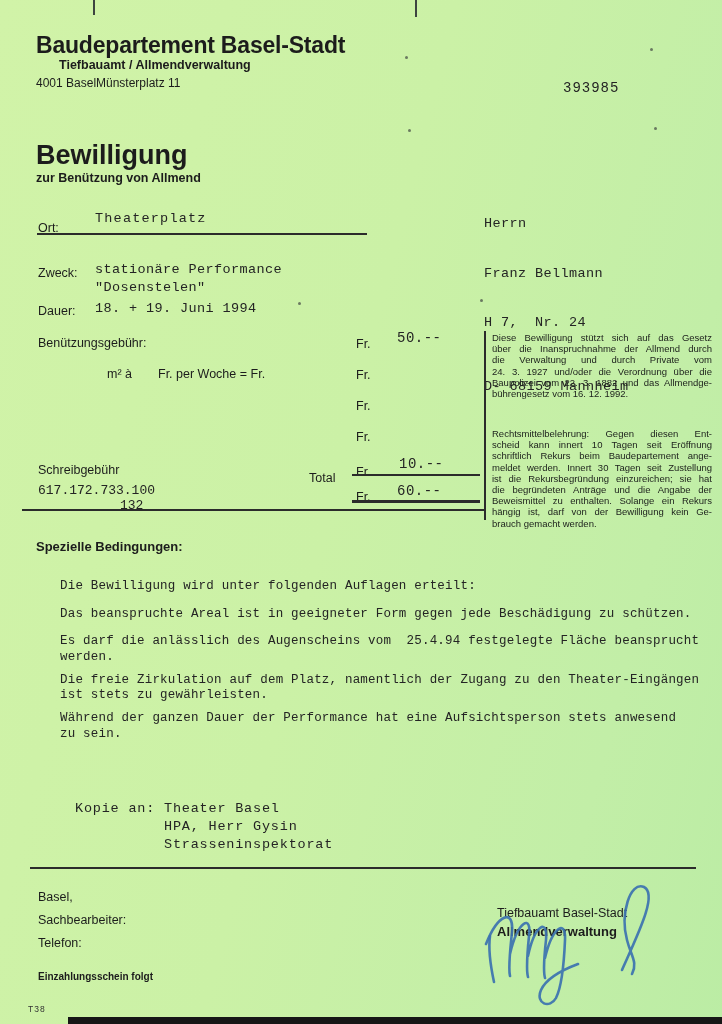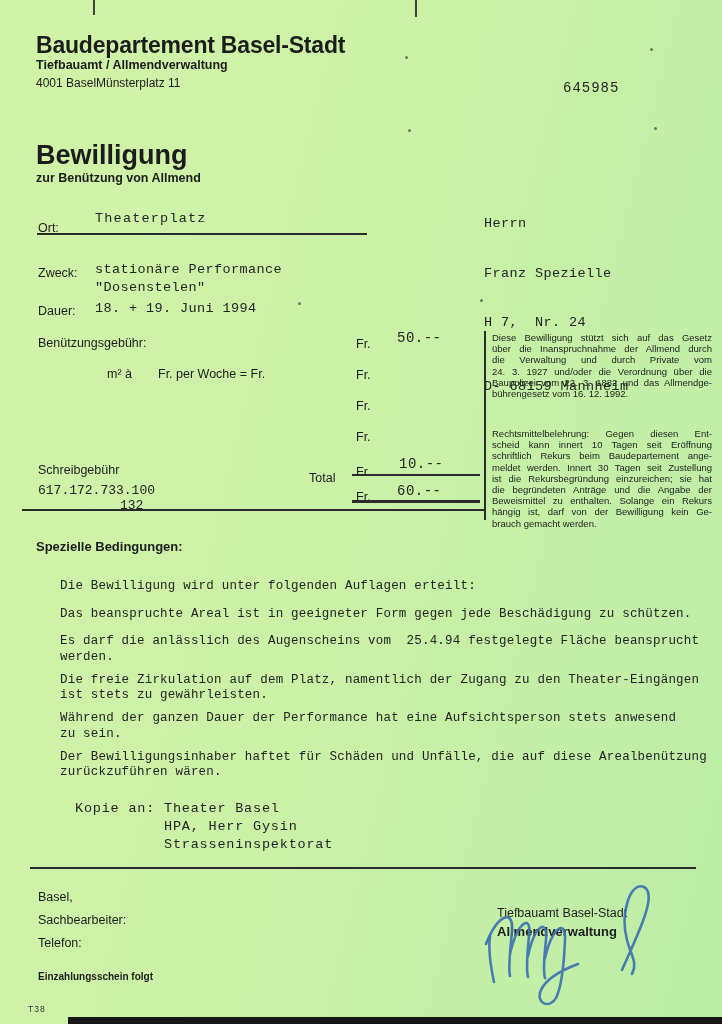--- a/index.html
+++ b/index.html
@@ -11,21 +11,21 @@
     padding-left:36px;
   }
   .abs { position:absolute; }
   .mono { font-family:"Liberation Mono", monospace; color:#242424; white-space:pre; }
   .b { font-weight:bold; }
   .tick { width:2px; background:#3d4440; }
   .dot { width:3px; height:3px; border-radius:50%; background:#4a5248; opacity:.75; }
   .hline { background:#2b2b2b; height:2px; }
   .vline { background:#2b2b2b; width:2px; }
   .org-title { font-size:23px; font-weight:bold; letter-spacing:-0.2px; }
-  .dept { font-size:12.5px; font-weight:bold; }
+  .dept { font-size:12.5px; font-weight:bold;margin-left:23px; }
   .small-print { font-size:12px; }
   .doc-title { font-size:27px; font-weight:bold; }
   .doc-sub { font-size:12.5px; font-weight:bold;text-align:center; }
   .label { font-size:12.5px; }
   .typed { font-size:13.5px; letter-spacing:0.4px; }
   .typed-wide { font-size:13.5px; letter-spacing:1.2px; }
   .amount { font-size:14px; letter-spacing:0.5px; }
   .legal { width:220px; font-size:9.5px; color:#20251f; }
   .legal-line { text-align:justify; text-align-last:justify; line-height:11.2px; height:11.2px; overflow:hidden; }
   .legal-line.last { text-align-last:left; }
@@ -46,28 +46,28 @@
   <div class="abs dot" style="left:650px; top:48px;"></div>
   <div class="abs dot" style="left:408px; top:129px;"></div>
   <div class="abs dot" style="left:654px; top:127px;"></div>
   <div class="abs dot" style="left:298px; top:302px;"></div>
   <div class="abs dot" style="left:480px; top:299px;"></div>
 
   <div class="abs org-title" style="left:36px; top:32px;">Baudepartement Basel-Stadt</div>
   <div class="abs dept" style="left:36px; top:58px;">Tiefbauamt / Allmendverwaltung</div>
   <div class="abs small-print" style="left:36px; top:76px;">4001 Basel</div>
   <div class="abs small-print" style="left:96px; top:76px;">Münsterplatz 11</div>
-  <div class="abs mono amount" style="left:563px; top:80px; letter-spacing:1px;">645985</div>
+  <div class="abs mono amount" style="left:563px; top:80px; letter-spacing:1px;">393985</div>
 
   <div class="abs doc-title" style="left:36px; top:140px;">Bewilligung</div>
   <div class="abs doc-sub" style="left:36px; top:171px;">zur Benützung von Allmend</div>
 
   <div class="abs mono typed" style="left:484px; top:183px; line-height:16.5px;">
     <div>Herrn</div>
-    <div>Franz Spezielle</div>
+    <div>Franz Bellmann</div>
     <div>H 7,  Nr. 24</div>
     <div style="margin-top:14px;">D- 68159 Mannheim</div>
   </div>
 
   <div class="abs label" style="left:38px; top:221px;">Ort:</div>
   <div class="abs mono typed-wide" style="left:95px; top:211px;">Theaterplatz</div>
   <div class="abs hline" style="left:37px; top:233px; width:330px; height:1.5px;"></div>
 
   <div class="abs label" style="left:38px; top:266px;">Zweck:</div>
   <div class="abs mono typed" style="left:95px; top:262px;">stationäre Performance</div>
@@ -124,22 +124,20 @@
   <div class="abs b" style="left:36px; top:539px; font-size:13px;">Spezielle Bedingungen:</div>
   <div class="abs" style="left:60px; top:579px; width:655px;">
     <div class="cond first">Die Bewilligung wird unter folgenden Auflagen erteilt:</div>
     <div class="cond first">Das beanspruchte Areal ist in geeigneter Form gegen jede Beschädigung zu schützen.</div>
     <div class="cond">Es darf die anlässlich des Augenscheins vom  25.4.94 festgelegte Fläche beansprucht
 werden.</div>
     <div class="cond">Die freie Zirkulation auf dem Platz, namentlich der Zugang zu den Theater-Eingängen
 ist stets zu gewährleisten.</div>
     <div class="cond">Während der ganzen Dauer der Performance hat eine Aufsichtsperson stets anwesend
 zu sein.</div>
-    <div class="cond">Der Bewilligungsinhaber haftet für Schäden und Unfälle, die auf diese Arealbenützung
-zurückzuführen wären.</div>
   </div>
 
   <div class="abs mono" style="left:75px; top:800px; font-size:13.5px; line-height:18px; letter-spacing:0.8px;">Kopie an: Theater Basel
           HPA, Herr Gysin
           Strasseninspektorat</div>
   <div class="abs hline" style="left:30px; top:867px; width:666px; height:1.5px;"></div>
 
   <div class="abs label" style="left:38px; top:890px;">Basel,</div>
   <div class="abs label" style="left:38px; top:913px;">Sachbearbeiter:</div>
   <div class="abs label" style="left:38px; top:936px;">Telefon:</div>

